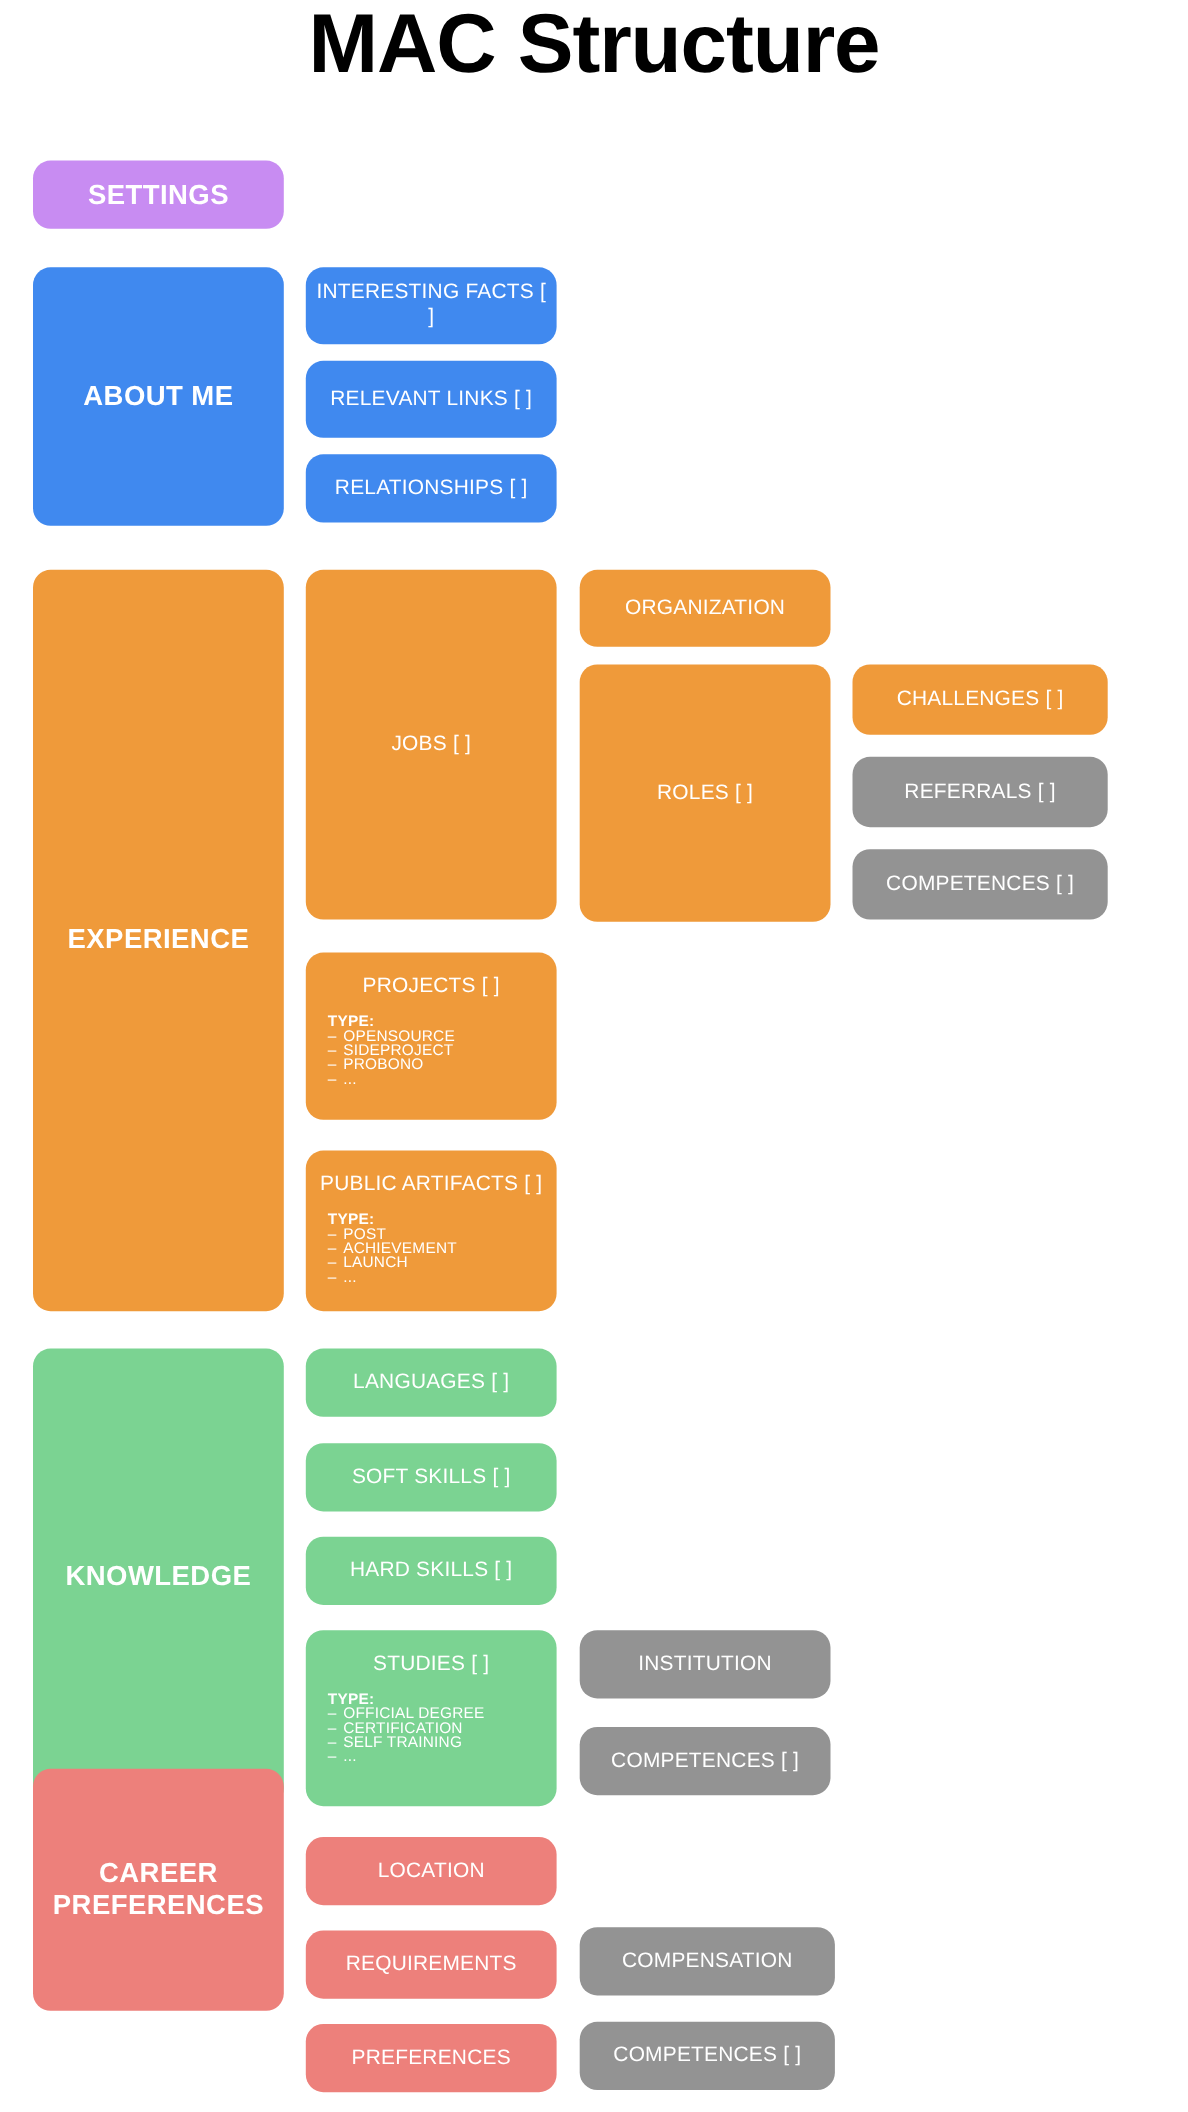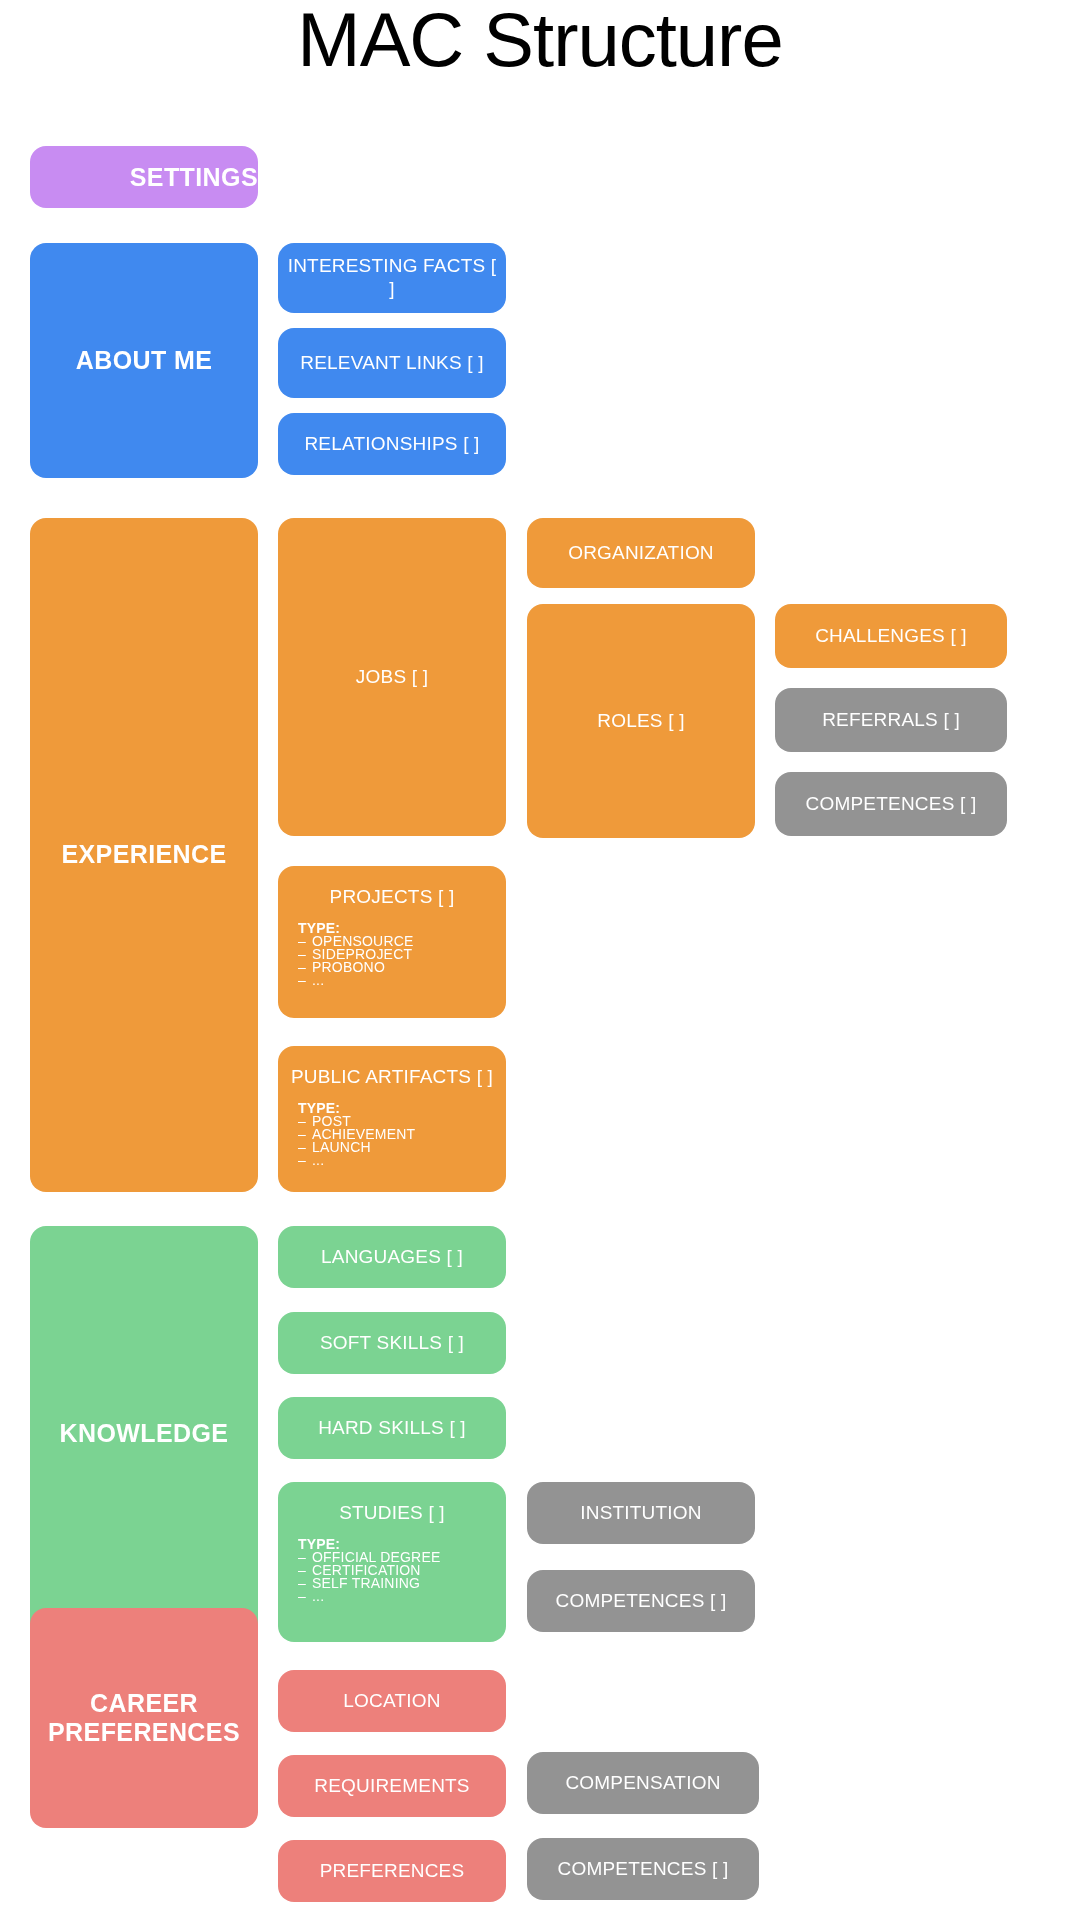--- a/index.html
+++ b/index.html
@@ -16,21 +16,21 @@
     -webkit-font-smoothing: antialiased;
   }
 
   #page-title {
     position: absolute;
     left: 0;
     top: 2px;
     width: 1080px;
     text-align: center;
     font-family: "Liberation Sans", sans-serif;
-    font-weight: normal;
+    font-weight: bold;
     font-size: 76px;
     letter-spacing: -1px;
     color: #000000;
     line-height: 1.0;
   }
 
   .node {
     position: absolute;
     box-sizing: border-box;
     border-radius: 16px;
@@ -103,21 +103,21 @@
   .typelist li .dash {
     display: inline-block;
     width: 14px;
   }
 </style>
 </head>
 <body>
 
 <div id="page-title">MAC Structure</div>
 
-<div class="node c-purple settings-label" style="left:30px; top:146px; width:228px; height:62px;justify-content:flex-end;">
+<div class="node c-purple settings-label" style="left:30px; top:146px; width:228px; height:62px;">
   <span>SETTINGS</span>
 </div>
 
 <div class="node c-blue pillar-label" style="left:30px; top:243px; width:228px; height:235px;">
   <span>ABOUT ME</span>
 </div>
 
 <div class="node c-blue child-label" style="left:278px; top:243px; width:228px; height:70px;">
   <span>INTERESTING FACTS [ ]</span>
 </div>

